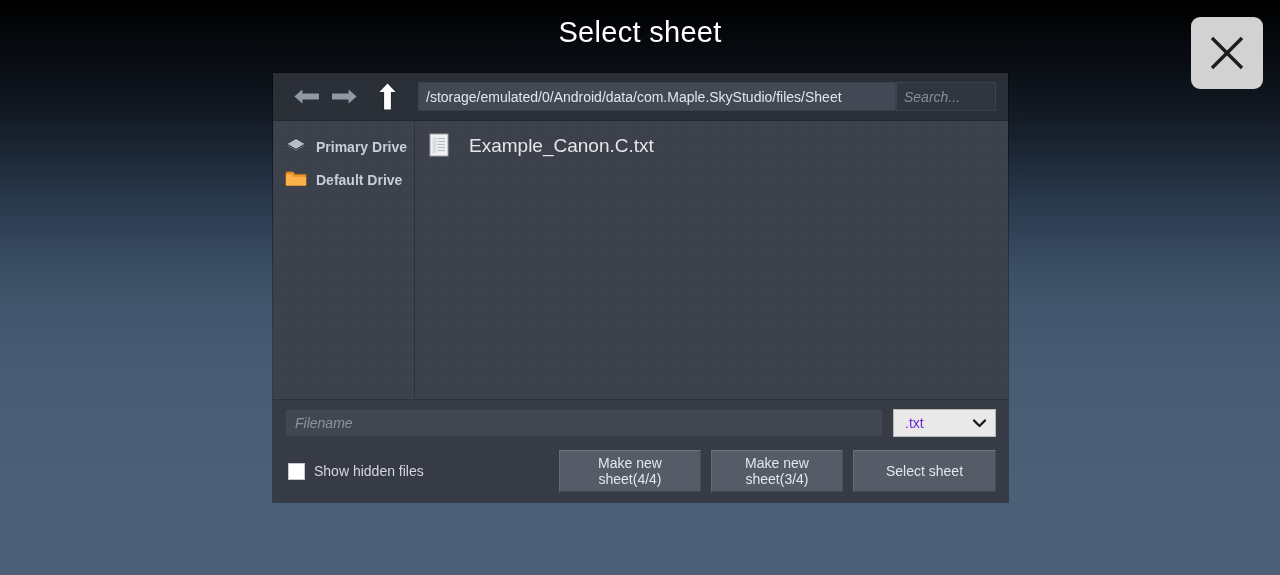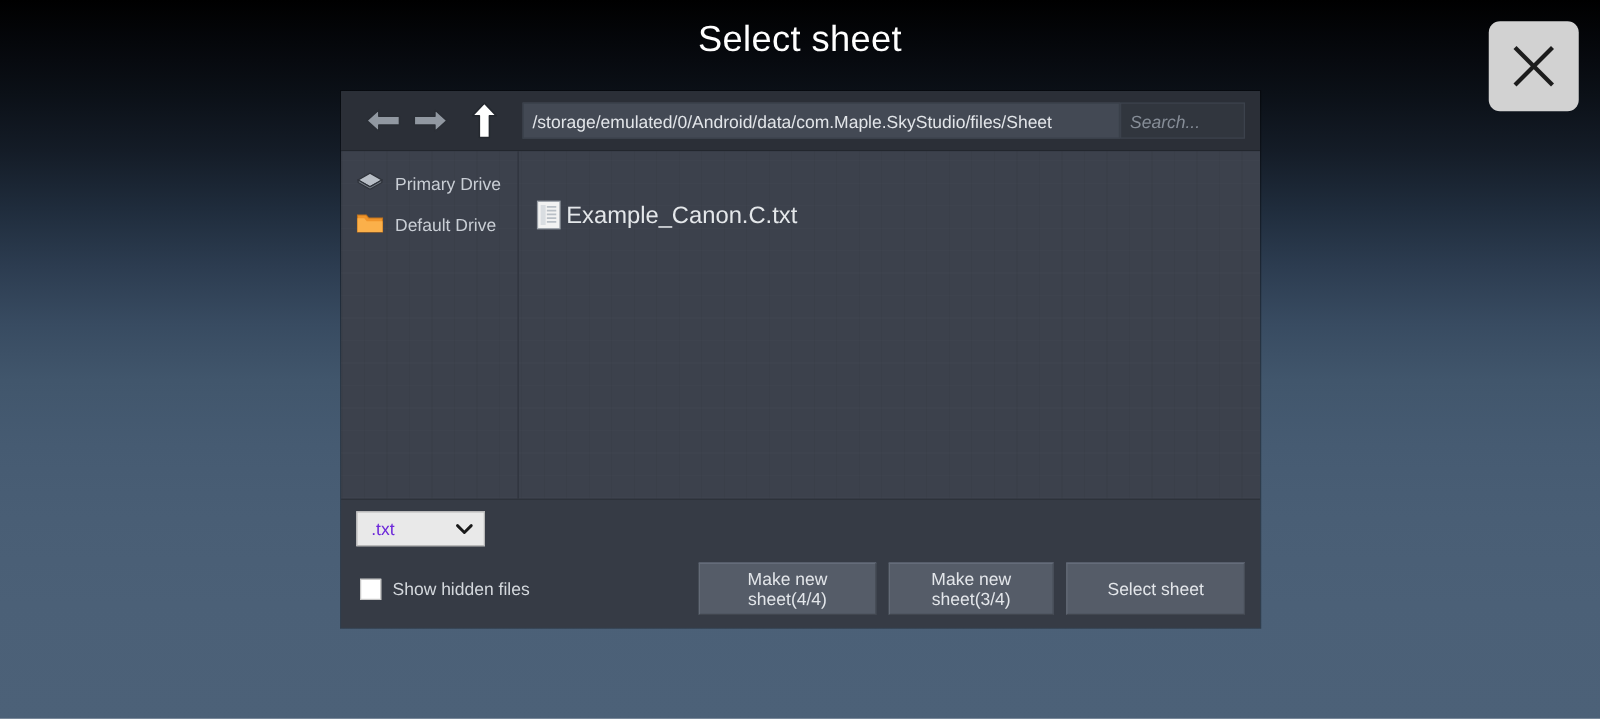--- a/index.html
+++ b/index.html
@@ -123,35 +123,35 @@
   }
   .place-item {
     display: flex;
     align-items: center;
     gap: 9px;
     height: 33px;
     padding: 0 6px 0 12px;
     cursor: pointer;
     color: #c9ced5;
     font-size: 14px;
+    font-weight: bold;
   }
 
   #file-list {
     flex: 1;
     padding-top: 7px;
     overflow: hidden;
   }
   .file-row {
     display: flex;
     align-items: center;
-    gap: 4px;
+    gap: 20px;
     height: 36px;
     padding: 0 12px 0 14px;
     cursor: pointer;
-    margin-top: 27px;
   }
   .file-name { font-size: 19px; color: #e4e7ea; }
 
   
   #dialog-footer {
     flex: 0 0 86px;
     background: #363b45;
     border-top: 1px solid #2d323a;
     padding: 9px 12px 10px 12px;
   }
@@ -305,20 +305,21 @@
           </svg>
         </span>
         <span class="file-name">Example_Canon.C.txt</span>
       </div>
     </div>
   </div>
 
   <div id="dialog-footer">
 
     <div id="filename-row">
+      <div id="filename-field">Filename</div>
 
       <div id="ext-select">
         <span>.txt</span>
         <span>
           <svg width="15" height="10" viewBox="0 0 15 10">
             <path d="M2 2.5 L7.5 8 L13 2.5" fill="none" stroke="#1a1a1a" stroke-width="2.3" stroke-linecap="round" stroke-linejoin="round"></path>
           </svg>
         </span>
       </div>
     </div>

